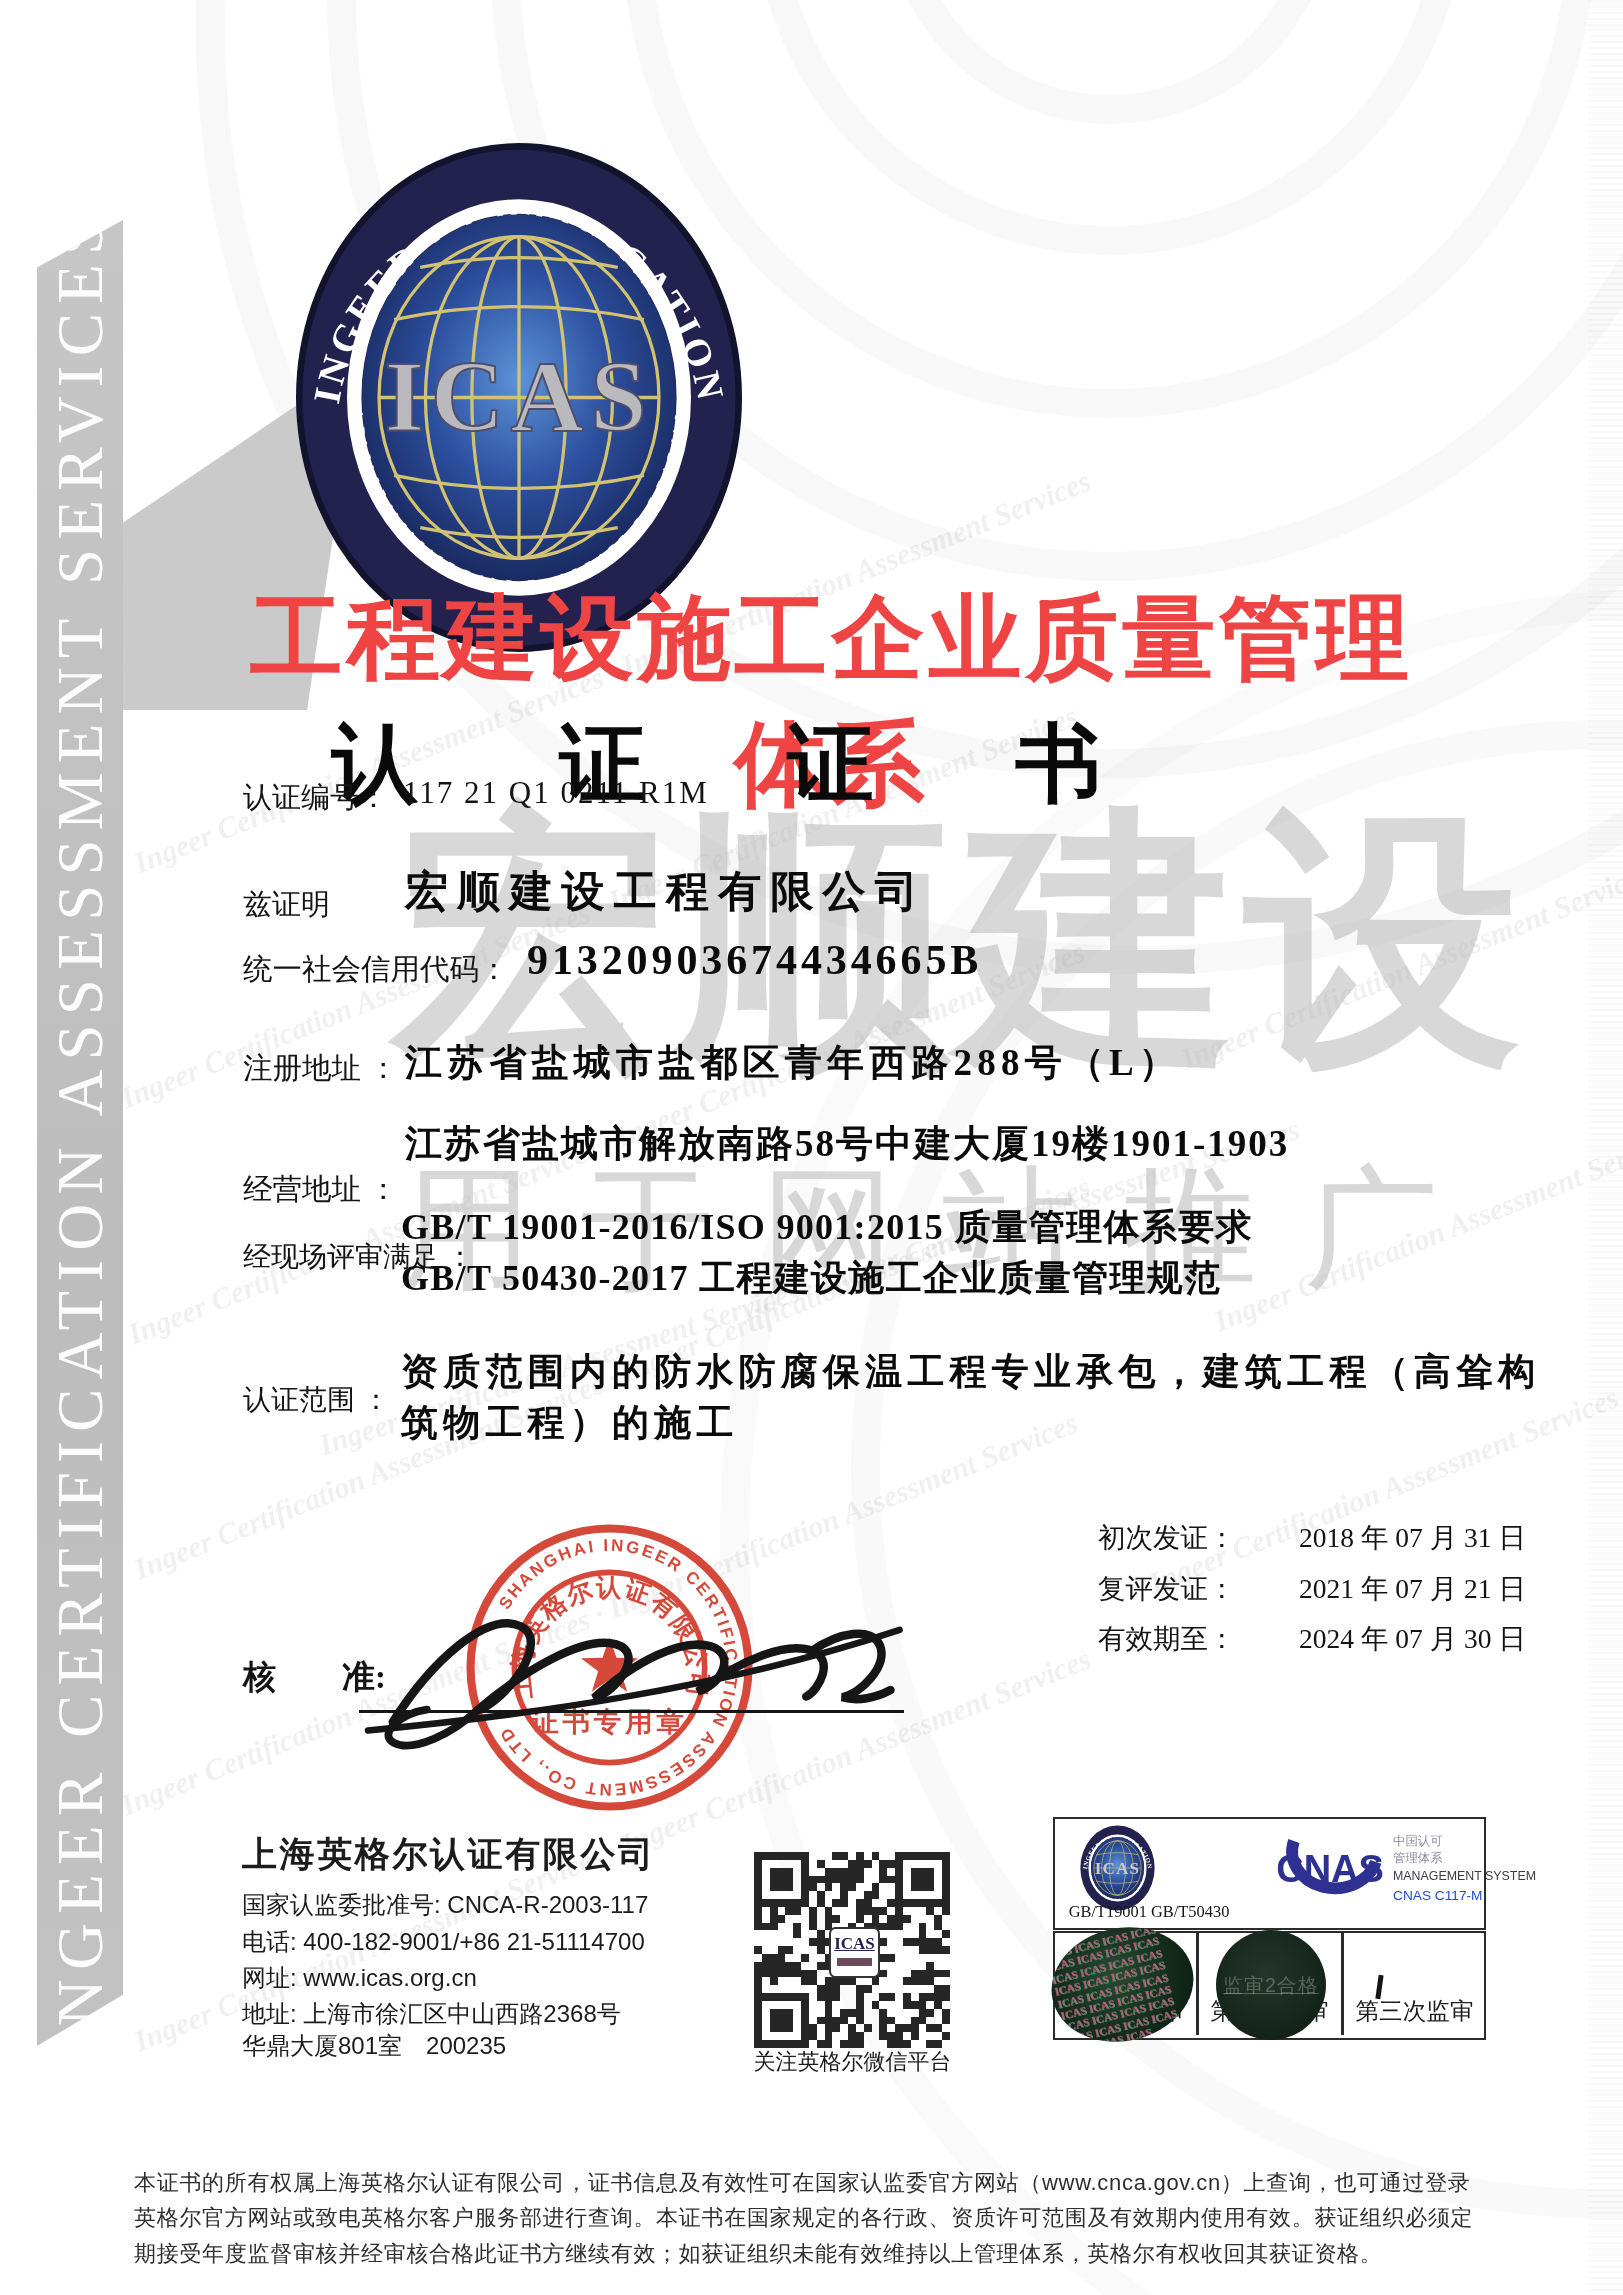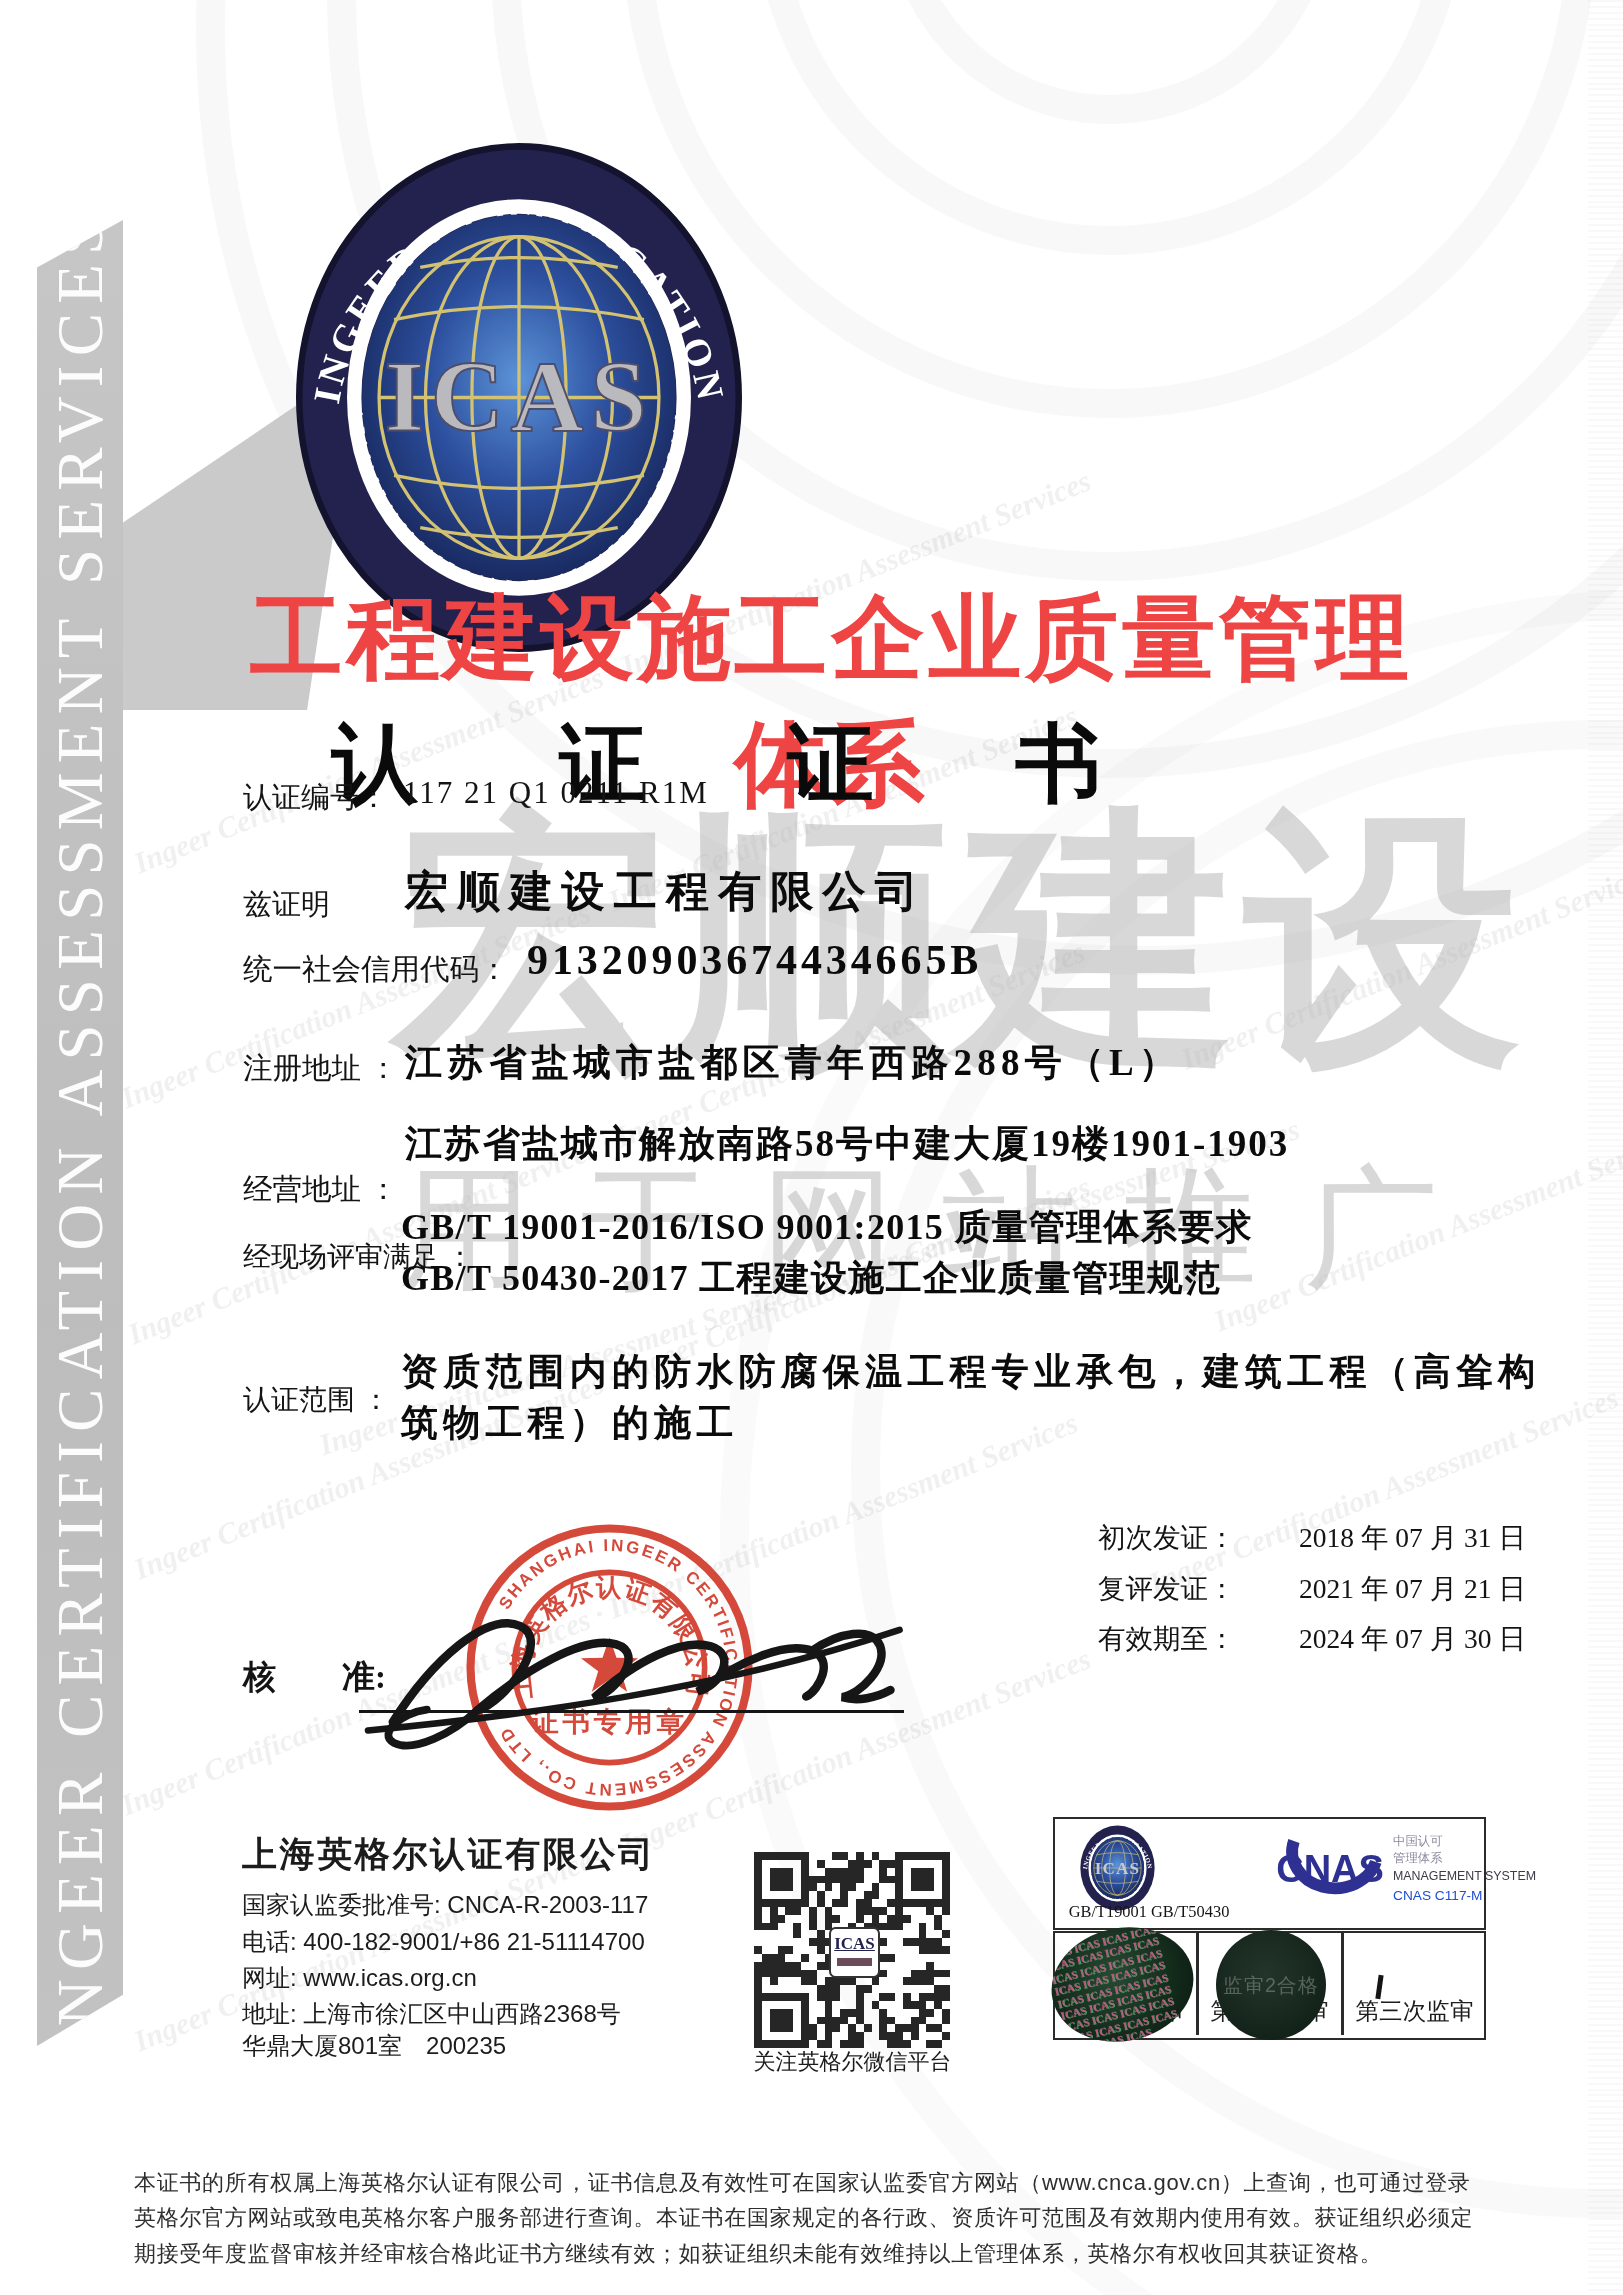--- a/index.html
+++ b/index.html
@@ -54,21 +54,21 @@
   #qr-logo .bar{margin:0 auto;width:35px;height:7.9px;background:#6b4a5a;}
   
   #stick1{position:absolute;left:1051px;top:1928px;width:143px;height:113px;border-radius:50%;
       background:radial-gradient(circle at 45% 40%, #274b33, #102417 70%, #0a180f);
       transform:rotate(-12deg);overflow:hidden;z-index:2;}
   #stick1 .tx{font-family:"Liberation Serif",serif;font-size:11px;line-height:12.4px;font-weight:700;
       color:#c65f8a;text-shadow:0.7px 0.7px 0 #4fae6a;opacity:.9;padding:3.9px;transform:rotate(-2deg);}
   #stick2{position:absolute;left:1216px;top:1930px;width:110px;height:110px;border-radius:50%;
       background:radial-gradient(circle at 45% 40%, #23362b, #14231a 70%, #0e1a12);z-index:2;
       display:flex;align-items:center;justify-content:center;}
-  #stick2 .tx{font-family:"Liberation Sans",sans-serif;font-size:19.6px;color:rgba(185,195,185,0.38);letter-spacing:1.3px;}
+  #stick2 .tx{font-family:"Liberation Sans",sans-serif;font-size:19.6px;color:rgba(185,195,185,0.38);letter-spacing:1.3px;text-decoration:underline;}
   #tick3{position:absolute;left:1377px;top:1975px;width:5.2px;height:23.6px;background:#151515;transform:rotate(8deg);z-index:2;}
   
   .foot{left:134px;width:1414px;font-family:"Liberation Sans",sans-serif;font-size:22px;
         letter-spacing:0.7px;color:#2e2e2e;}
   
   #edge{position:absolute;right:0;top:0;width:35px;height:100%;
         background:repeating-linear-gradient(180deg,rgba(0,0,0,0.05) 0 2px,rgba(0,0,0,0) 2px 5.9px);opacity:.5;}
 </style>
 </head>
 <body>

